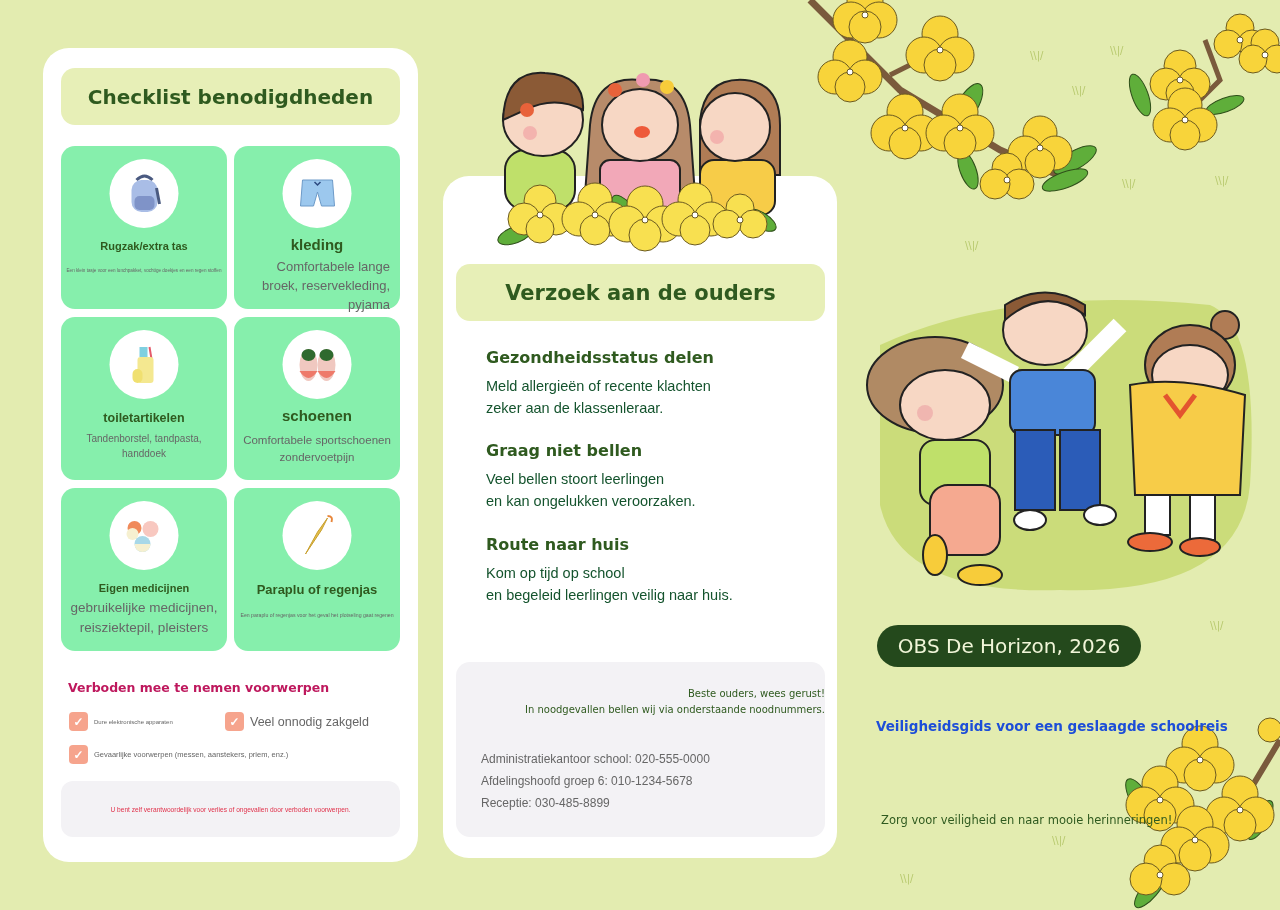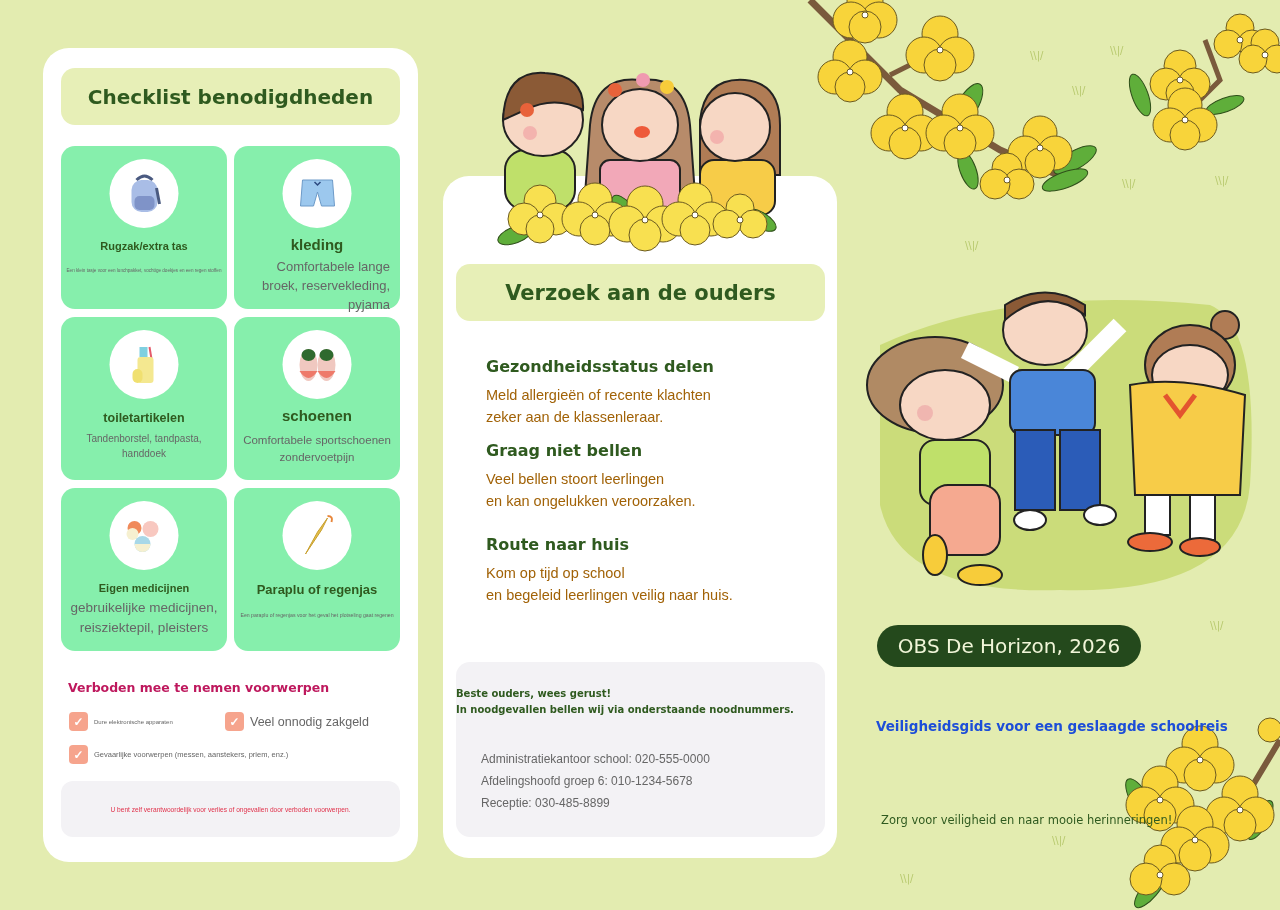--- a/index.html
+++ b/index.html
@@ -92,32 +92,32 @@
     #warning-box {
       position: absolute; left: 18px; top: 733px; width: 339px; height: 56px;
       background: #f3f2f5; border-radius: 12px;
       display: flex; align-items: center; justify-content: center;
       color: #e0314a; font-size: 6.6px;
       font-family: "Liberation Sans", sans-serif;
     }
 
     .req { position: absolute; left: 43px; }
     .req h3 { font-size: 16px; color: #2f5a1f; font-weight: bold; margin-bottom: 8px; }
-    .req p { font-size: 14.5px; color: #a16207; line-height: 22px; font-family: "Liberation Sans", sans-serif; }
-    #req-1 { top: 172px; margin-top: 9px; }
+    .req p { font-size: 14.5px; color: #14532d; line-height: 22px; font-family: "Liberation Sans", sans-serif; }
+    #req-1 { top: 172px; }
     #req-2 { top: 265px; }
     #req-3 { top: 359px; }
 
     #emergency-box {
       position: absolute; left: 13px; top: 486px; width: 369px; height: 175px;
       background: #f3f2f5; border-radius: 14px;
     }
     #emergency-msg {
-      position: absolute; top: 24px; left: 0; right: 0; text-align: left;
-      color: #2f5a1f; font-weight: bold; font-size: 10px; line-height: 16px;
+      position: absolute; top: 24px; left: 0; right: 0; text-align: right;
+      color: #2f5a1f; font-weight: normal; font-size: 10px; line-height: 16px;
     }
     #emergency-list {
       position: absolute; left: 25px; top: 86px;
       font-family: "Liberation Sans", sans-serif;
       font-size: 12px; color: #666; line-height: 22px;
     }
 
     #school-badge {
       position: absolute; left: 877px; top: 625px; width: 264px; height: 42px;
       background: #24491c; border-radius: 21px;

